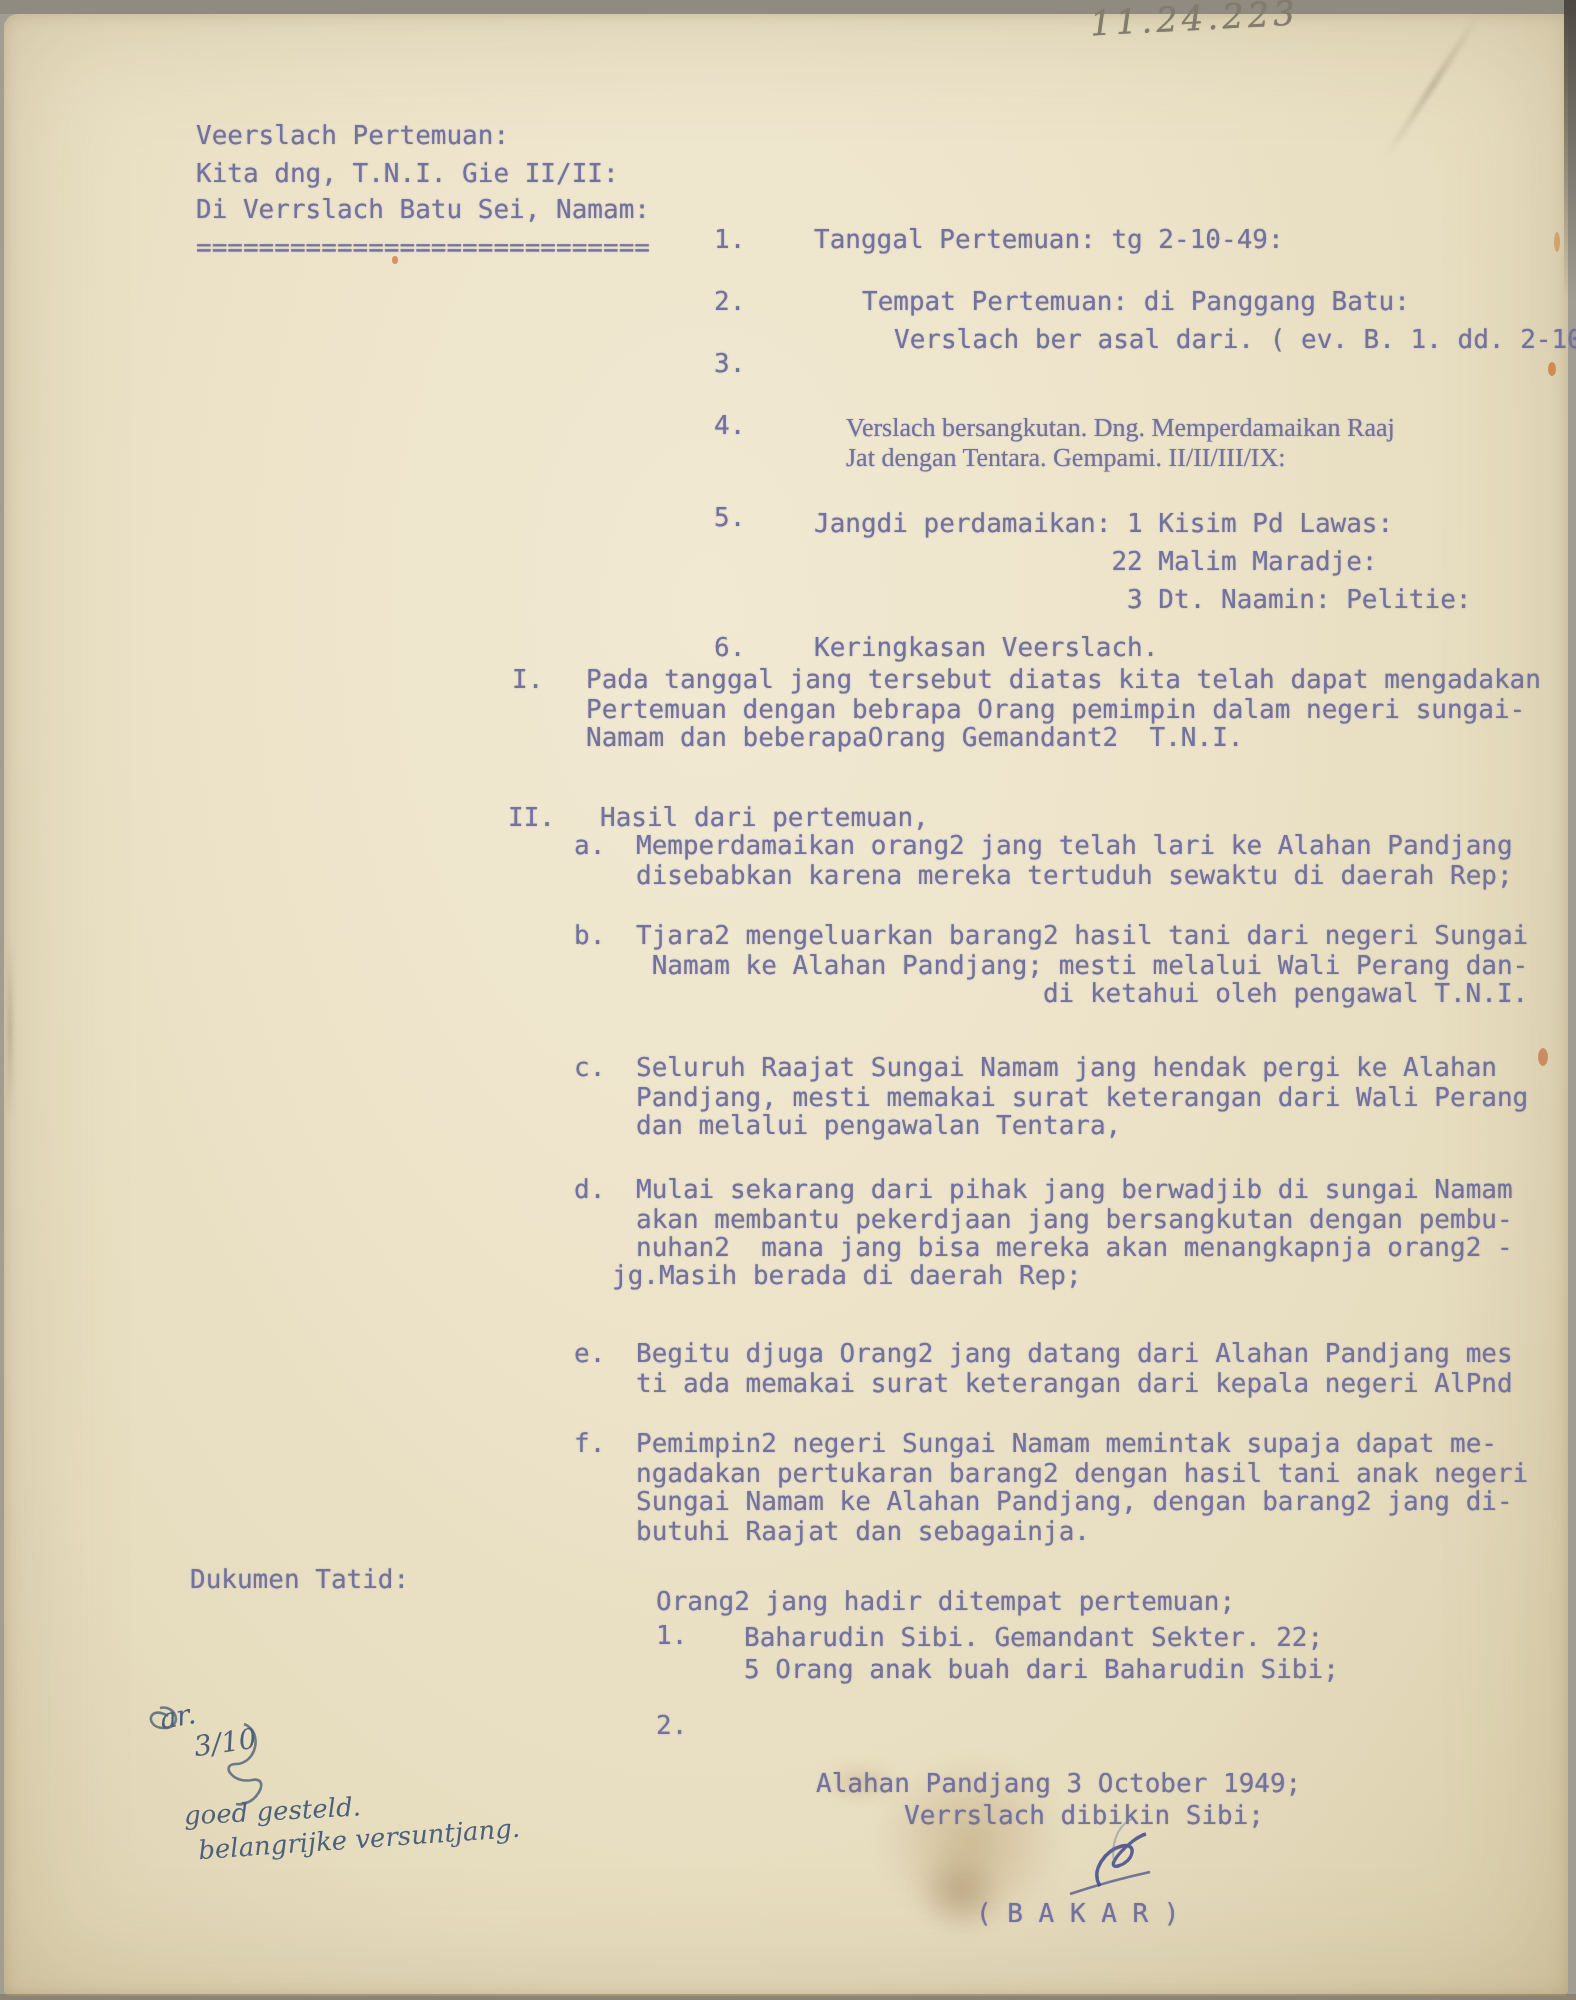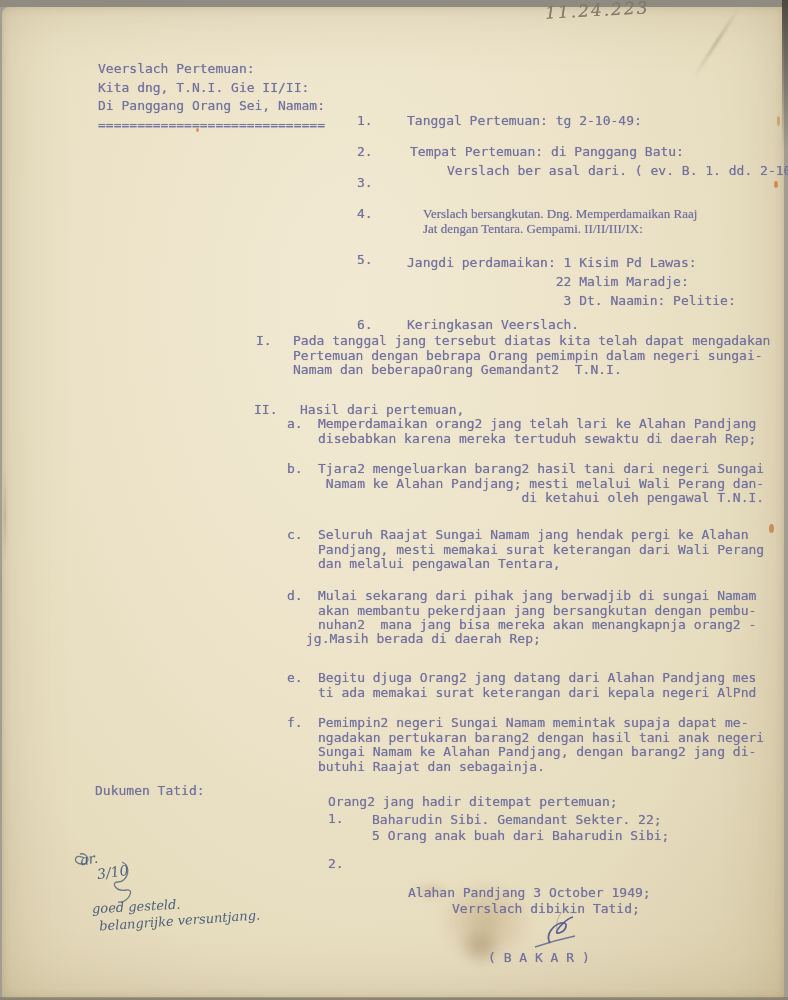--- a/index.html
+++ b/index.html
@@ -38,27 +38,27 @@
   <div class="stain" style="left:412px;top:883px;width:38px;height:16px;background:radial-gradient(rgba(150,100,50,.28),rgba(150,100,50,0) 70%);"></div>
   <div class="speck" style="left:774px;top:181px;width:4px;height:7px;background:rgba(205,110,40,.7);"></div>
   <div class="speck" style="left:769px;top:524px;width:5px;height:9px;background:rgba(190,95,40,.6);"></div>
   <div class="speck" style="left:777px;top:116px;width:3px;height:10px;background:rgba(200,120,50,.5);"></div>
   <div class="speck" style="left:196px;top:128px;width:3px;height:4px;background:rgba(200,90,40,.6);"></div>
 
   <div class="hw pencil" style="left:545px;top:0px;font-size:17px;letter-spacing:2px;transform:rotate(-3deg);">11.24.223</div>
 
   <div class="tw" style="left:98px;top:60px;line-height:18.5px;">Veerslach Pertemuan:
 Kita dng, T.N.I. Gie II/II:
-Di Panggang Orang Sei, Namam:
+Di Verrslach Batu Sei, Namam:
 =============================</div>
 
   <div class="tw" style="left:357px;top:114px;">1.</div>
   <div class="tw" style="left:407px;top:114px;">Tanggal Pertemuan: tg 2-10-49:</div>
   <div class="tw" style="left:357px;top:145px;">2.</div>
-  <div class="tw" style="left:410px;top:145px;">Tempat Pertemuan: di Panggang Batu:</div>
+  <div class="tw" style="left:431px;top:145px;">Tempat Pertemuan: di Panggang Batu:</div>
   <div class="tw" style="left:357px;top:176px;">3.</div>
   <div class="tw" style="left:407px;top:164px;margin-left:40px;">Verslach ber asal dari. ( ev. B. 1. dd. 2-10-4</div>
   <div class="tw" style="left:357px;top:207px;">4.</div>
   <div class="tw" style="left:423px;top:207px;font-family:Liberation Serif, serif;">Verslach bersangkutan. Dng. Memperdamaikan Raaj
 Jat dengan Tentara. Gempami. II/II/III/IX:</div>
   <div class="tw" style="left:357px;top:253px;">5.</div>
   <div class="tw" style="left:407px;top:253px;line-height:19px;">Jangdi perdamaikan: 1 Kisim Pd Lawas:
                    22 Malim Maradje:
                     3 Dt. Naamin: Pelitie:</div>
   <div class="tw" style="left:357px;top:318px;">6.</div>
@@ -99,21 +99,21 @@
 
   <div class="tw" style="left:95px;top:784px;">Dukumen Tatid:</div>
 
   <div class="tw" style="left:328px;top:795px;">Orang2 jang hadir ditempat pertemuan;</div>
   <div class="tw" style="left:328px;top:812px;">1.</div>
   <div class="tw" style="left:372px;top:812px;line-height:16px;">Baharudin Sibi. Gemandant Sekter. 22;
 5 Orang anak buah dari Baharudin Sibi;</div>
   <div class="tw" style="left:328px;top:857px;">2.</div>
 
   <div class="tw" style="left:408px;top:886px;">Alahan Pandjang 3 October 1949;</div>
-  <div class="tw" style="left:452px;top:902px;">Verrslach dibikin Tatid;</div>
+  <div class="tw" style="left:452px;top:902px;">Verrslach dibikin Sibi;</div>
 
   <svg style="position:absolute;left:495px;top:905px;" width="110" height="52" viewBox="0 0 110 52">
     <path d="M55 38 C50 30 58 20 66 18 C74 16 72 26 64 28 C56 30 70 14 78 12" fill="none" stroke="#41498c" stroke-width="1.7" opacity="0.85"></path>
     <path d="M40 42 C52 38 66 34 80 31" fill="none" stroke="#41498c" stroke-width="1.4" opacity="0.7"></path>
     <path d="M62 26 C60 14 66 6 72 4" fill="none" stroke="#6b7a93" stroke-width="1" opacity="0.45"></path>
   </svg>
   <div class="tw" style="left:488px;top:951px;">( B A K A R )</div>
 
   <div class="hw" style="left:80px;top:851px;font-size:14px;transform:rotate(-10deg);">ar.</div>
   <div class="hw" style="left:97px;top:864px;font-size:14px;transform:rotate(-8deg);">3/10</div>

